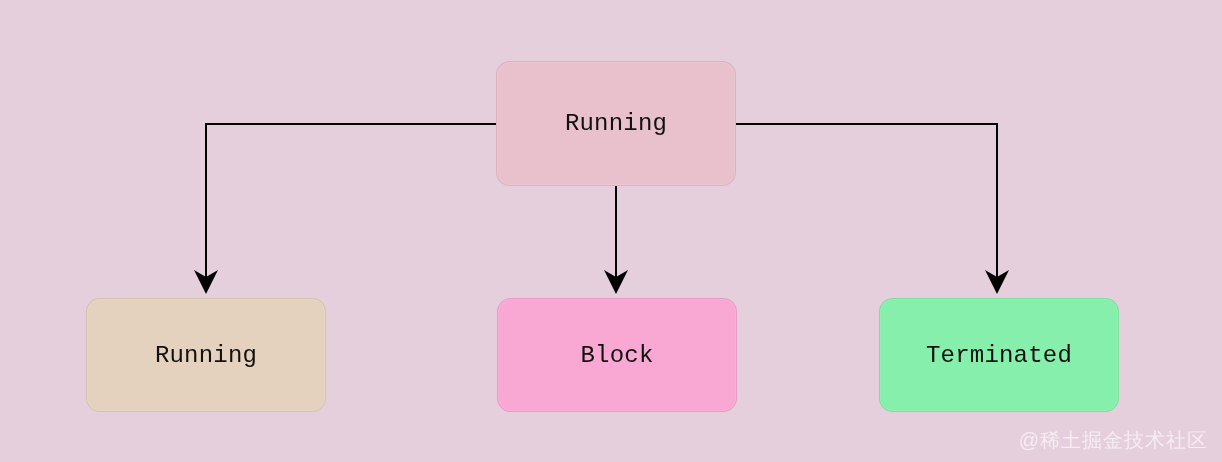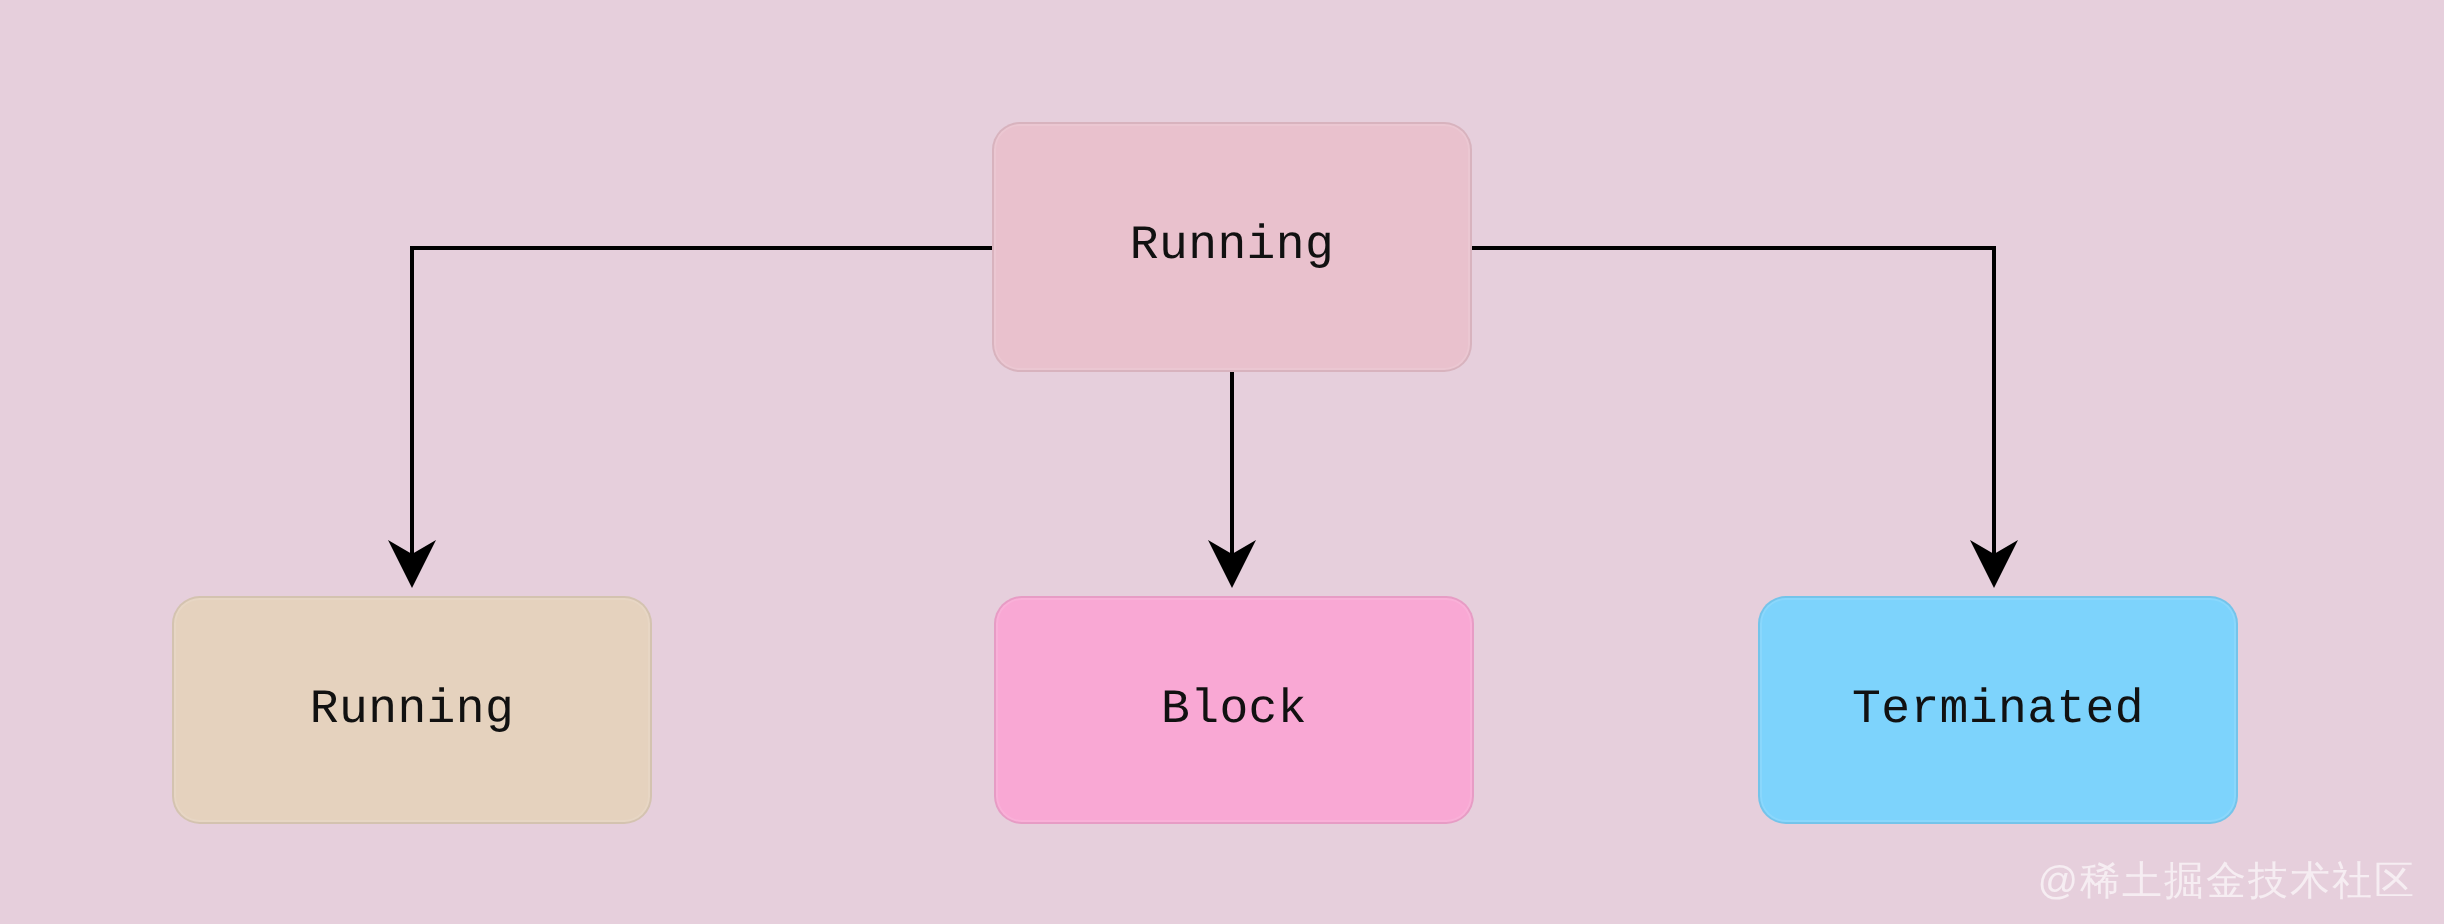--- a/index.html
+++ b/index.html
@@ -71,19 +71,19 @@
   </div>
 
   <div class="node node-runnable" style="background-color: rgb(229, 210, 190);">
     <span>Running</span>
   </div>
 
   <div class="node node-block" style="background-color: #f9a8d4;">
     <span>Block</span>
   </div>
 
-  <div class="node node-terminated" style="background-color: #7dd3fc;">
+  <div class="node node-terminated" style="background-color: #86efac;">
     <span>Terminated</span>
   </div>
 
   <div class="watermark">@稀土掘金技术社区</div>
 
 </div>
 
 </body></html>

